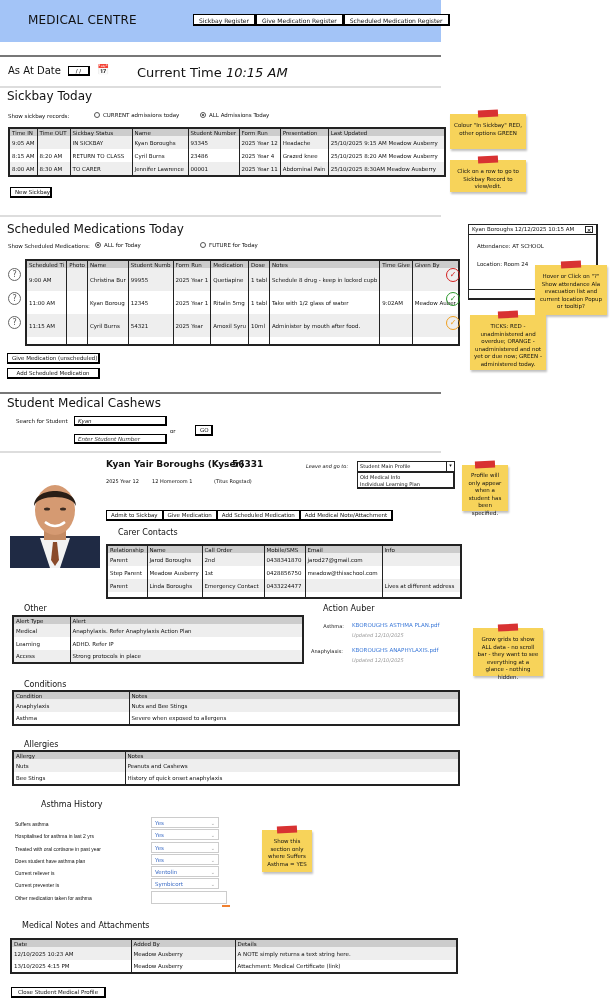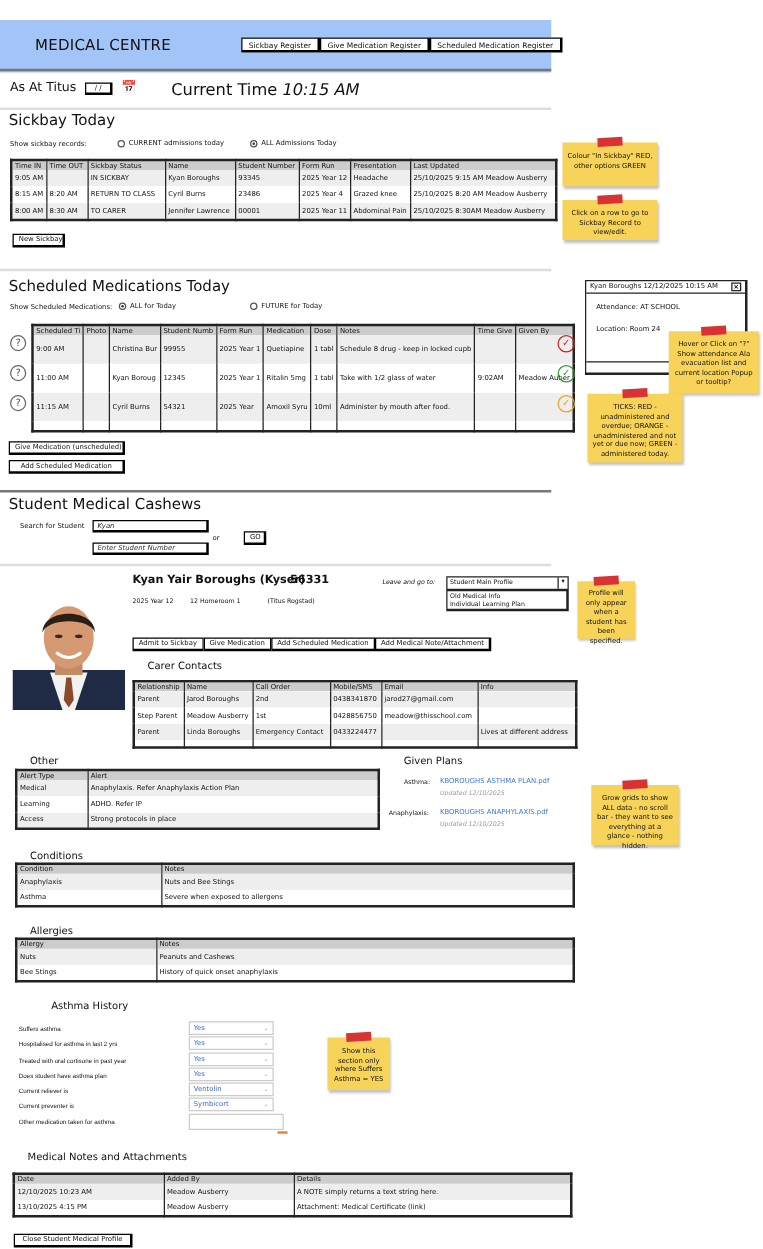--- a/index.html
+++ b/index.html
@@ -1,18 +1,18 @@
 <!DOCTYPE html>
 <html><head>
 <meta charset="utf-8">
 <style>
   * { box-sizing: border-box; }
   body { margin: 0; width: 610px; height: 999px; background: #fff; font-family: "DejaVu Sans", sans-serif; color: #111; position: relative; overflow: hidden; }
   .abs { position: absolute; }
-  .header { left: 0; top: 0; width: 441px; height: 42px; background: #a3c4f7; margin-top: 16px; }
+  .header { left: 0; top: 0; width: 441px; height: 42px; background: #a3c4f7; }
   .header .title { left: 28px; top: 13px; font-size: 12px; letter-spacing: 0.2px; }
   .navbtns { left: 193px; top: 14px; display: flex; }
   .navbtn { border: 1px solid #000; border-right-width: 2px; border-bottom-width: 2px; background: #fff; font-size: 6px; padding: 2px 5px; height: 12px; line-height: 8px; white-space: nowrap; }
   .hr { left: 0; width: 441px; height: 2px; background: #777; }
   .hr.light { background: #ddd; height: 2px; }
   .h1 { font-size: 12px; }
   .h3 { font-size: 8px; padding-left: 12px; }
   .small { font-size: 5.5px; }
   .tiny { font-size: 5px; }
   .btn { border: 1px solid #000; border-right-width: 2px; border-bottom-width: 2px; background: #fff; font-size: 5.5px; padding: 0 4px; height: 11px; line-height: 9px; white-space: nowrap; cursor: pointer; text-align: center; }
@@ -41,21 +41,21 @@
   <div class="abs title">MEDICAL CENTRE</div>
   <div class="abs navbtns">
     <div class="navbtn">Sickbay Register</div>
     <div class="navbtn">Give Medication Register</div>
     <div class="navbtn">Scheduled Medication Register</div>
   </div>
 </div>
 
 <div class="abs hr" style="top:55px;"></div>
 
-<div class="abs" style="left:8px;top:65px;font-size:10px;">As At Titus</div>
+<div class="abs" style="left:8px;top:65px;font-size:10px;">As At Date</div>
 <div class="abs input" style="left:68px;top:66px;width:22px;font-style:normal;text-align:center;">/ /</div>
 <div class="abs" style="left:97px;top:64px;font-size:10px;">📅</div>
 <div class="abs" style="left:137px;top:65px;font-size:13px;">
   <span>Current Time</span>
   <i>10:15 AM</i>
 </div>
 
 <div class="abs hr light" style="top:86px;"></div>
 
 <div class="abs h1" style="left:7px;top:89px;">Sickbay Today</div>
@@ -345,21 +345,21 @@
     <td>Learning</td>
     <td>ADHD. Refer IP</td>
   </tr>
   <tr class="alt" style="height:13px;">
     <td>Access</td>
     <td>Strong protocols in place</td>
   </tr>
 </tbody>
   </table>
 
-<div class="abs h3" style="left:311px;top:604px;">Given Plans</div>
+<div class="abs h3" style="left:311px;top:604px;">Action Auber</div>
 <div class="abs tiny" style="left:322px;top:623px;width:22px;text-align:right;">Asthma:</div>
 <div class="abs link" style="left:352px;top:622px;">KBOROUGHS ASTHMA PLAN.pdf</div>
 <div class="abs muted" style="left:352px;top:632px;">Updated 12/10/2025</div>
 <div class="abs tiny" style="left:311px;top:648px;">Anaphylaxis:</div>
 <div class="abs link" style="left:352px;top:647px;">KBOROUGHS ANAPHYLAXIS.pdf</div>
 <div class="abs muted" style="left:352px;top:657px;">Updated 12/10/2025</div>
 
 <div class="abs sticky" style="left:473px;top:628px;width:70px;height:48px;">
   <div class="tape"></div>
   <span>Grow grids to show ALL data - no scroll bar - they want to see everything at a glance - nothing hidden.</span>

